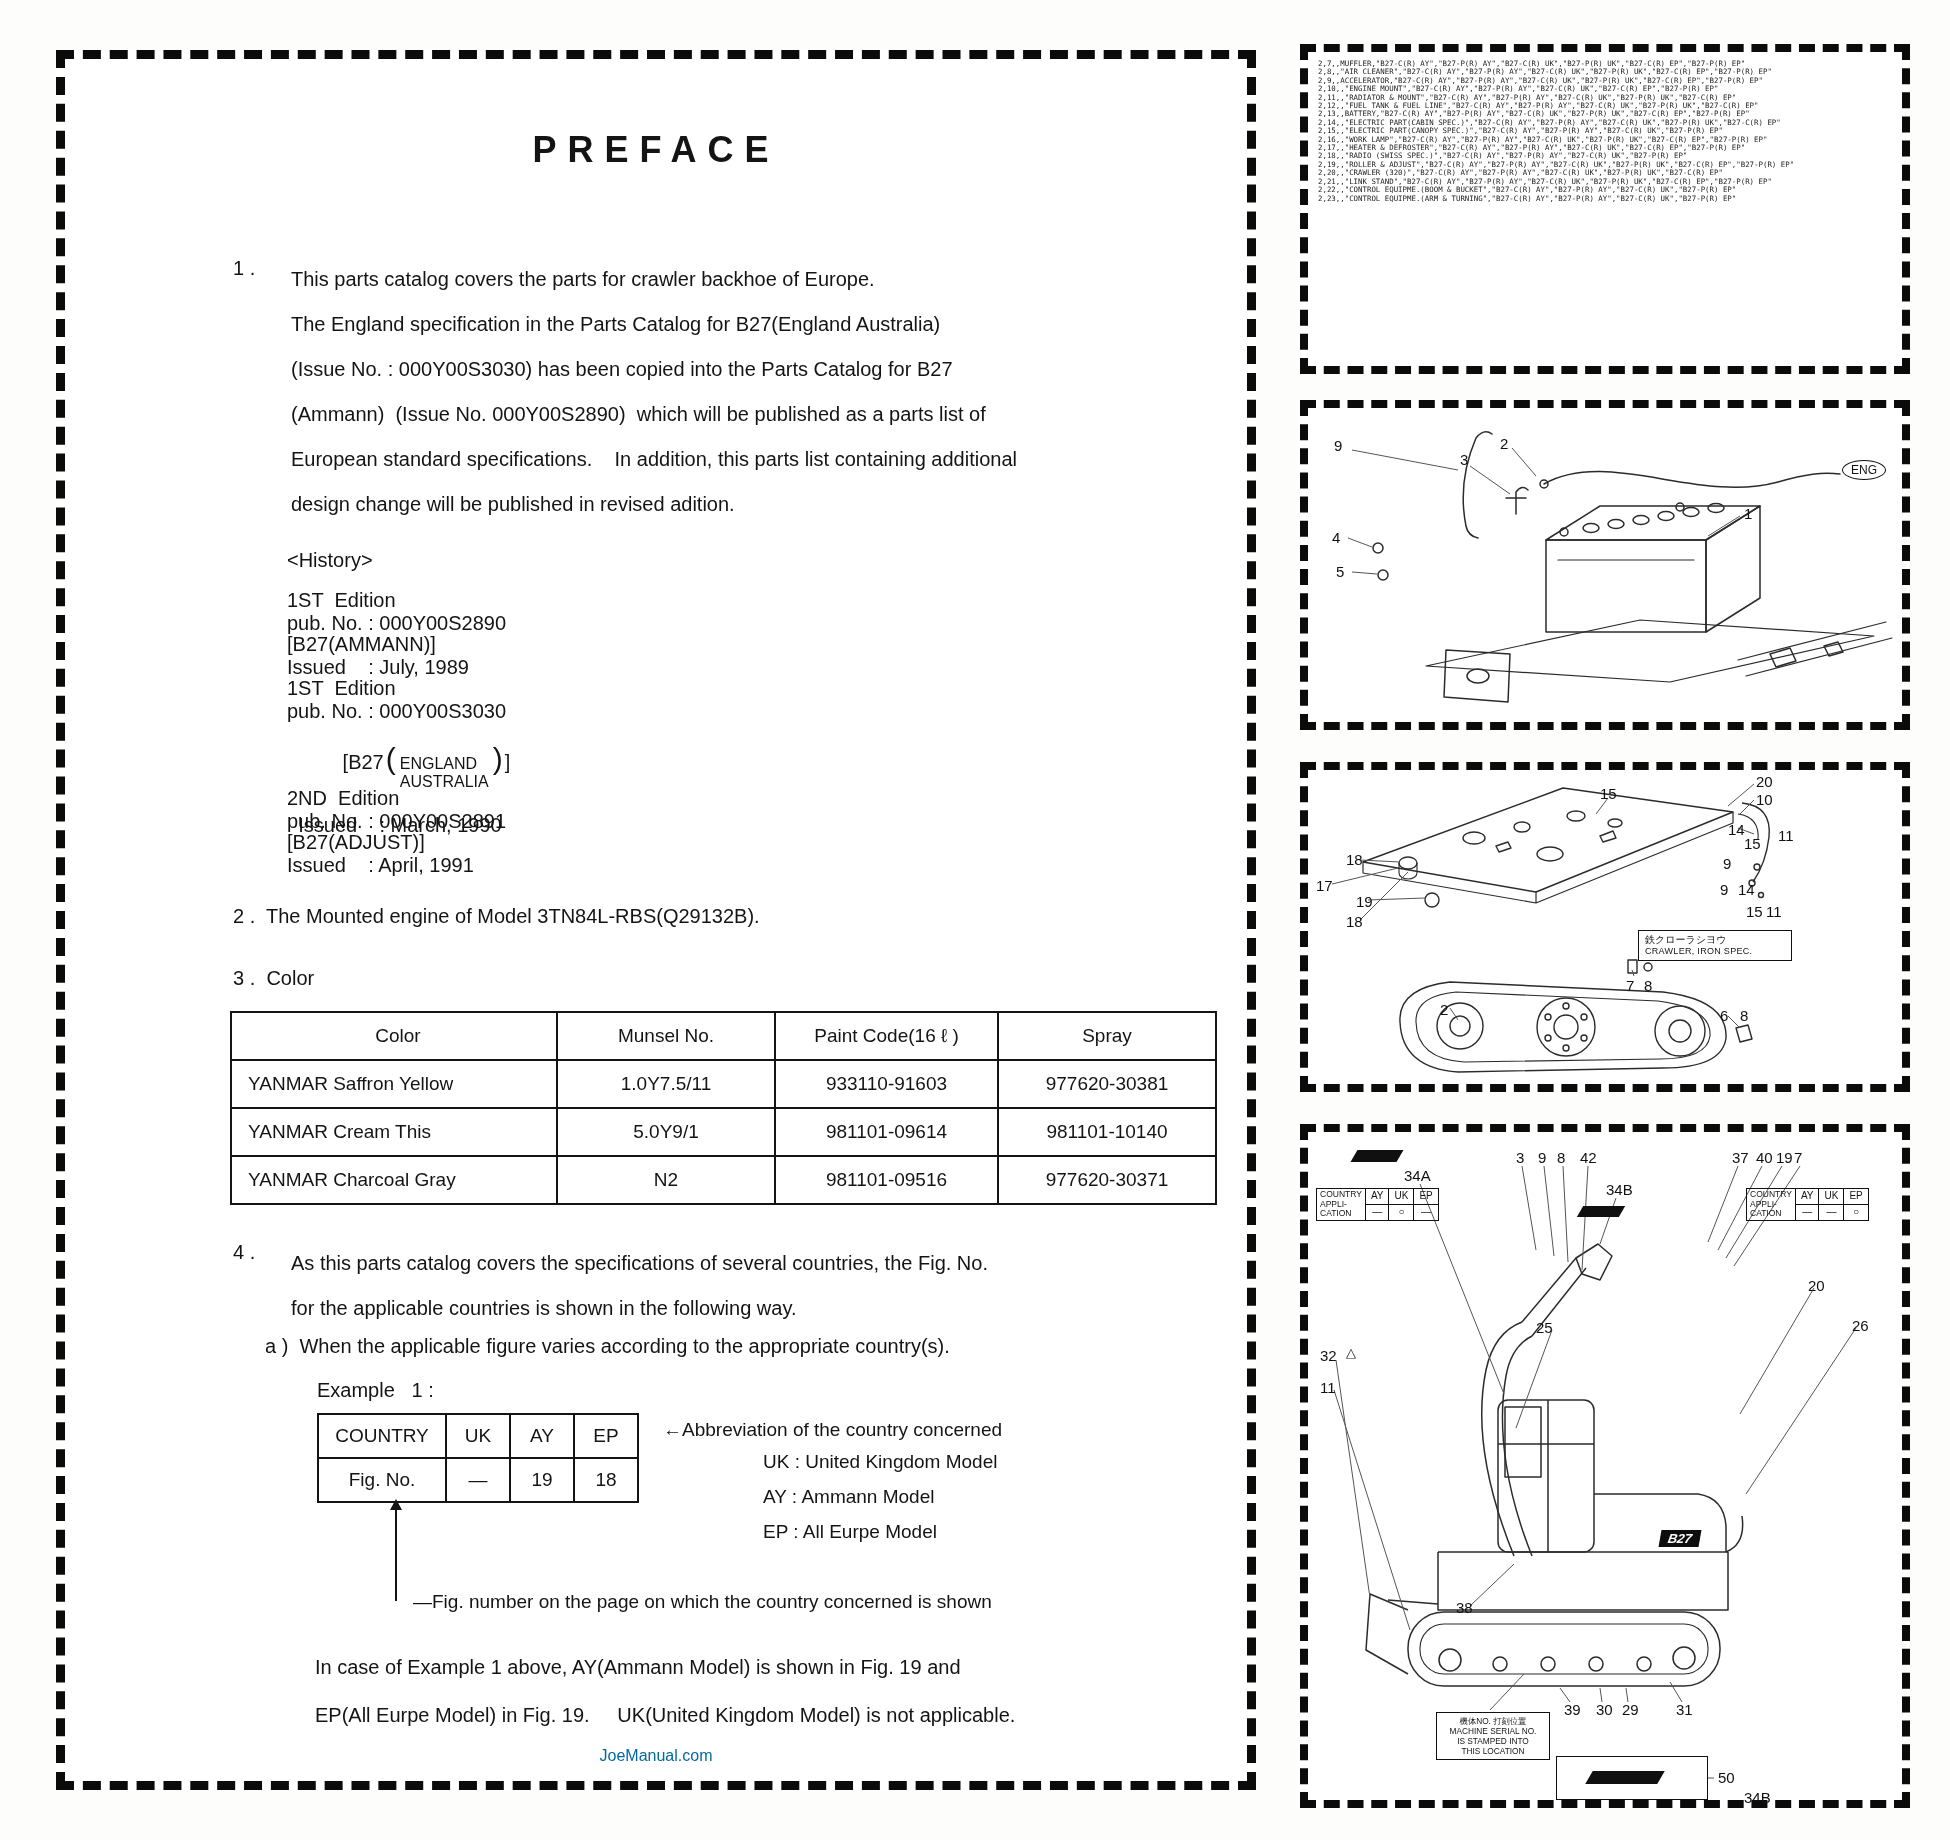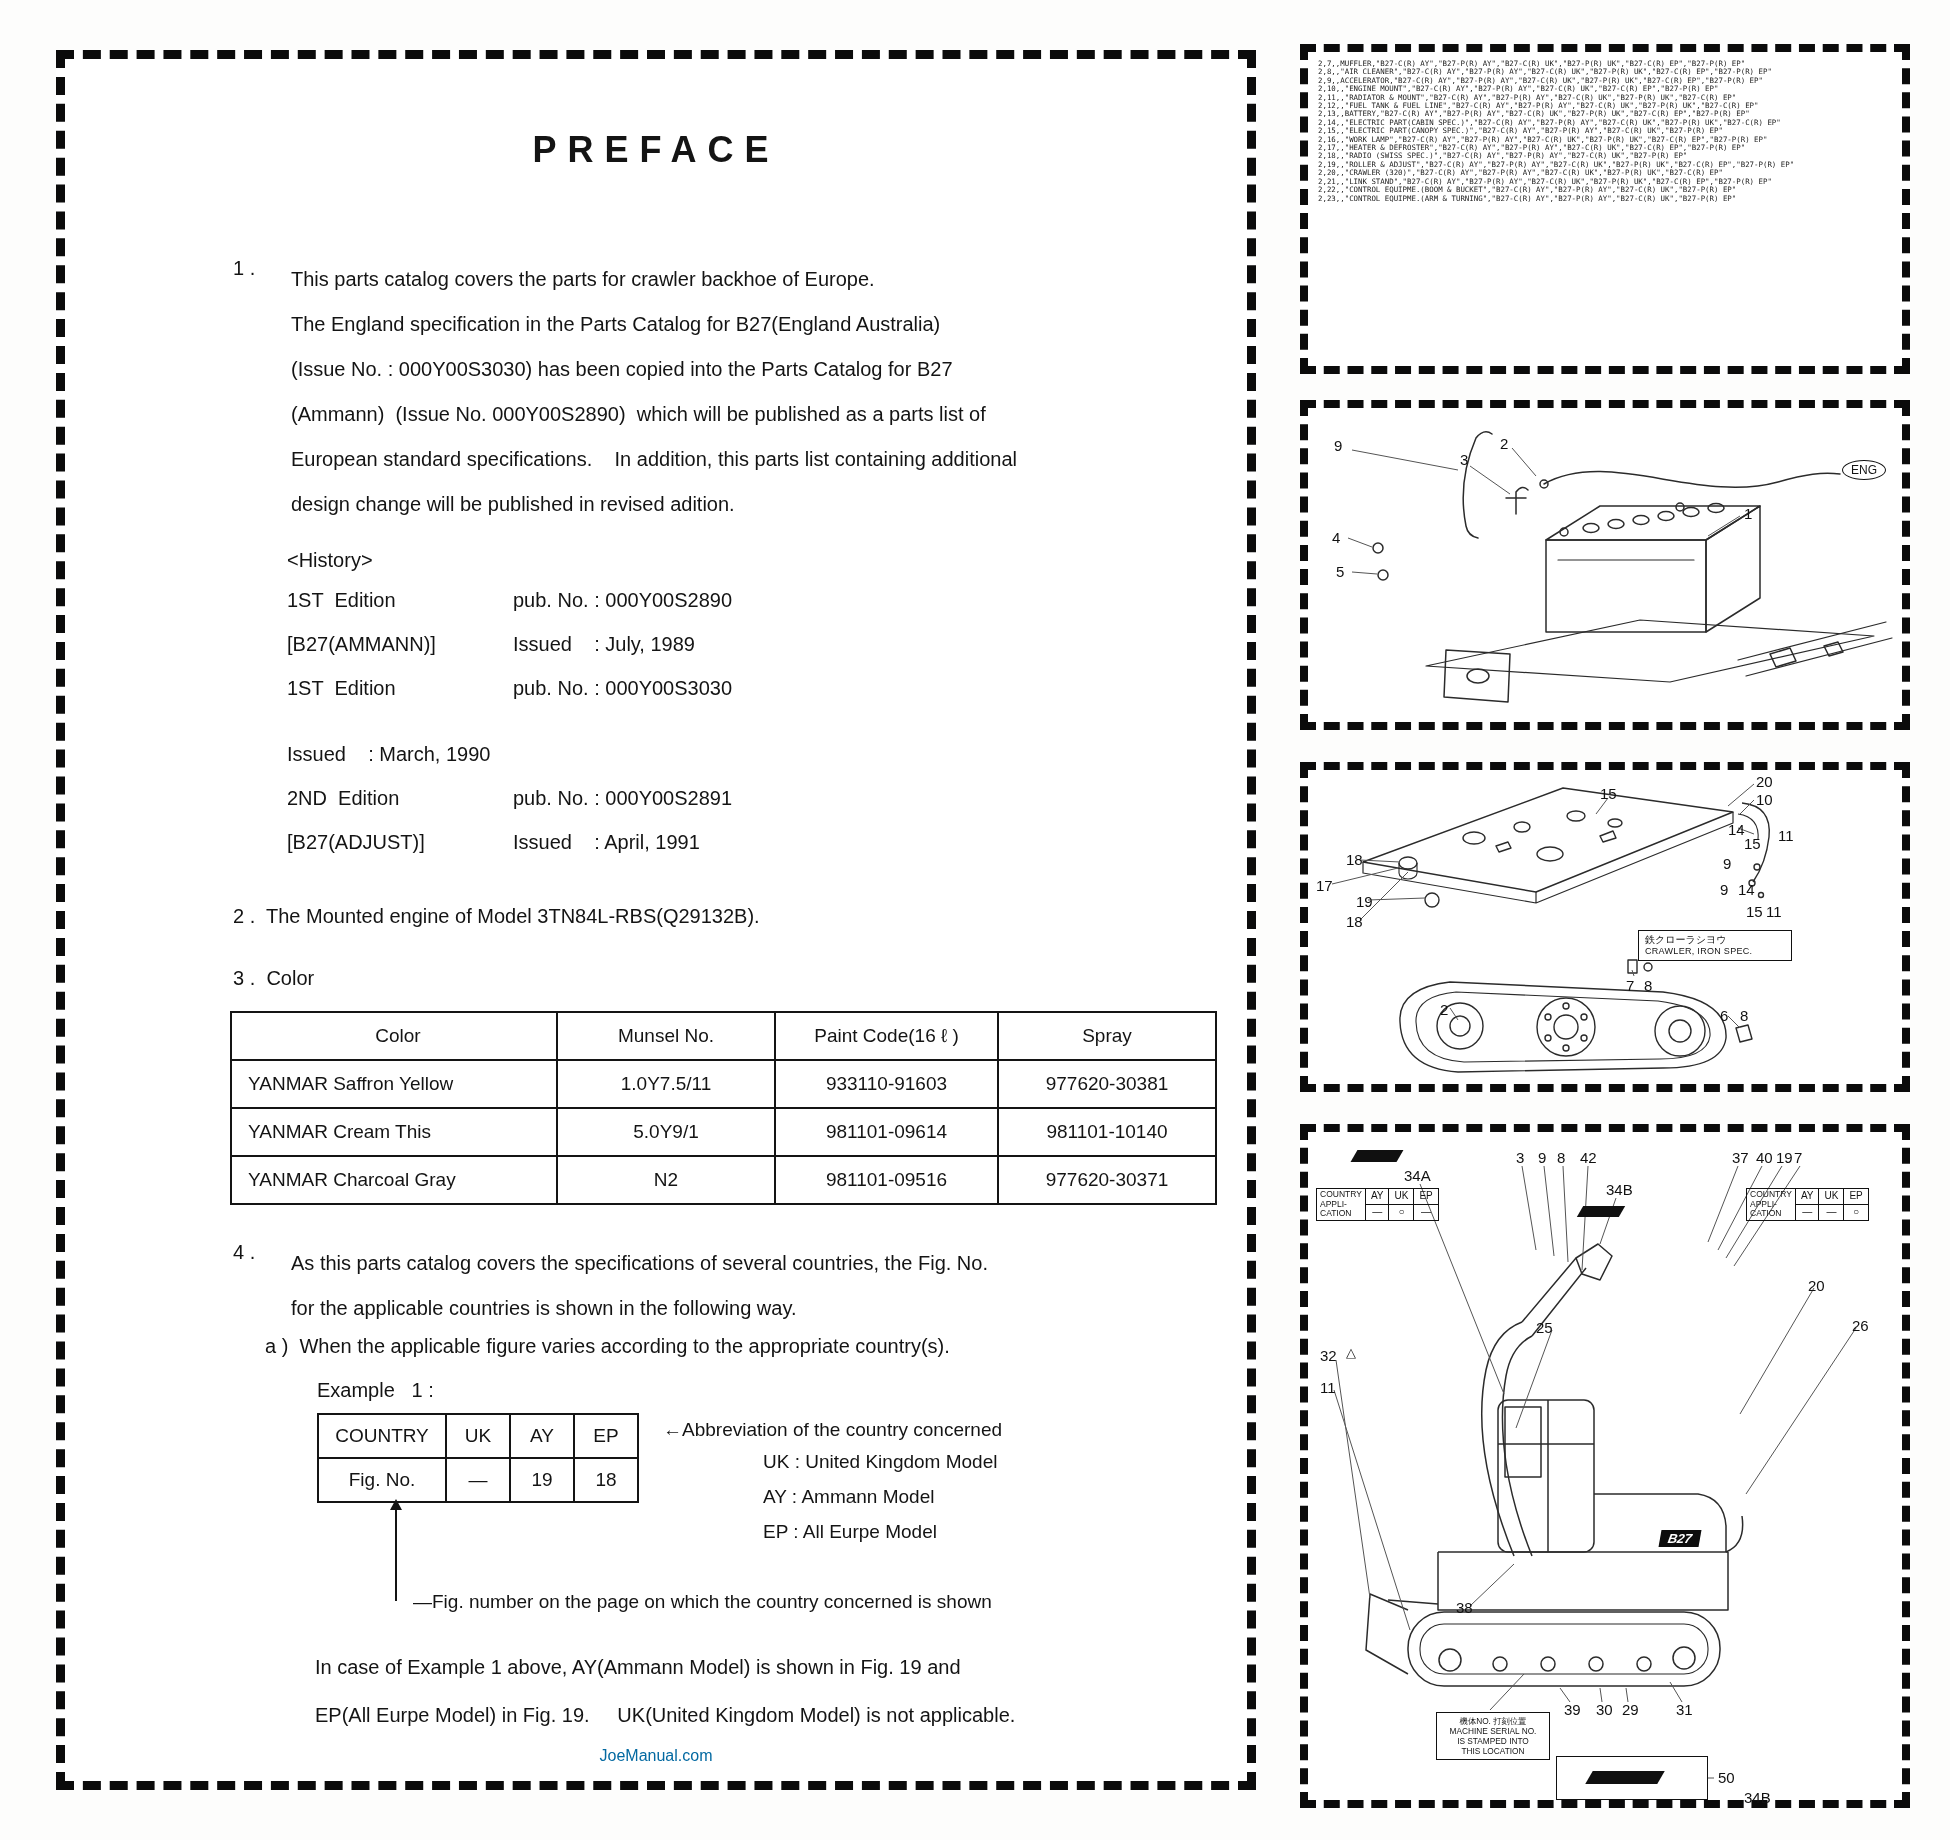--- a/index.html
+++ b/index.html
@@ -10,21 +10,21 @@
       border:9px dashed #0b0b0b;background:#fff;box-sizing:border-box;}
   .lp > *{position:absolute;}
   .title{top:70px;left:0;width:100%;text-align:center;font-size:36px;font-weight:bold;
          letter-spacing:11px;}
   .sec{font-size:20px;}
   .num{position:absolute;left:0;top:0;white-space:pre;}
   .lines{margin-left:58px;}
   .lines p{margin:0;line-height:45px;font-size:20px;white-space:pre;}
   .hist{font-size:20px;}
   .hhead{line-height:30px;margin-bottom:14px;white-space:pre;}
-  .hrow{display:flex;height:44px;align-items:flex-start;}
+  .hrow{display:flex;height:44px;align-items:flex-start;flex-direction:column;}
   .hrow.r4{height:66px;align-items:center;}
   .hl{width:226px;white-space:pre;}
   .hv{white-space:pre;}
   .paren{font-size:30px;font-weight:300;margin:0 2px;line-height:30px;}
   .stack{display:inline-flex;flex-direction:column;font-size:16px;line-height:18px;margin:0 2px;}
   .inline-sec{white-space:pre;font-size:20px;}
   table{border-collapse:collapse;}
   .ctable td{border:2px solid #141414;font-size:19px;height:46px;text-align:center;padding:0 8px;}
   .ctable td.c0{text-align:left;padding-left:16px;width:300px;}
   .ctable td.c1{width:200px;}.ctable td.c2{width:205px;}.ctable td.c3{width:200px;}
@@ -98,20 +98,23 @@
       </div>
       <div class="hrow">
         <span class="hl">[B27(AMMANN)]</span>
         <span class="hv">Issued    : July, 1989</span>
       </div>
       <div class="hrow">
         <span class="hl">1ST  Edition</span>
         <span class="hv">pub. No. : 000Y00S3030</span>
       </div>
       <div class="hrow r4">
+        <span class="hl">
+          <span>[B27</span><span class="paren">(</span><span class="stack"><span>ENGLAND</span><span>AUSTRALIA</span></span><span class="paren">)</span><span>]</span>
+        </span>
         <span class="hv">Issued    : March, 1990</span>
       </div>
       <div class="hrow">
         <span class="hl">2ND  Edition</span>
         <span class="hv">pub. No. : 000Y00S2891</span>
       </div>
       <div class="hrow">
         <span class="hl">[B27(ADJUST)]</span>
         <span class="hv">Issued    : April, 1991</span>
       </div>

